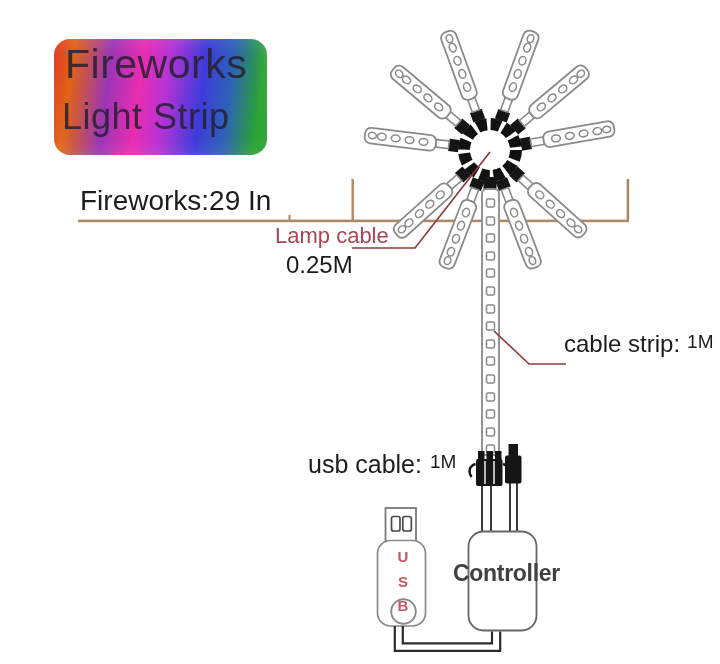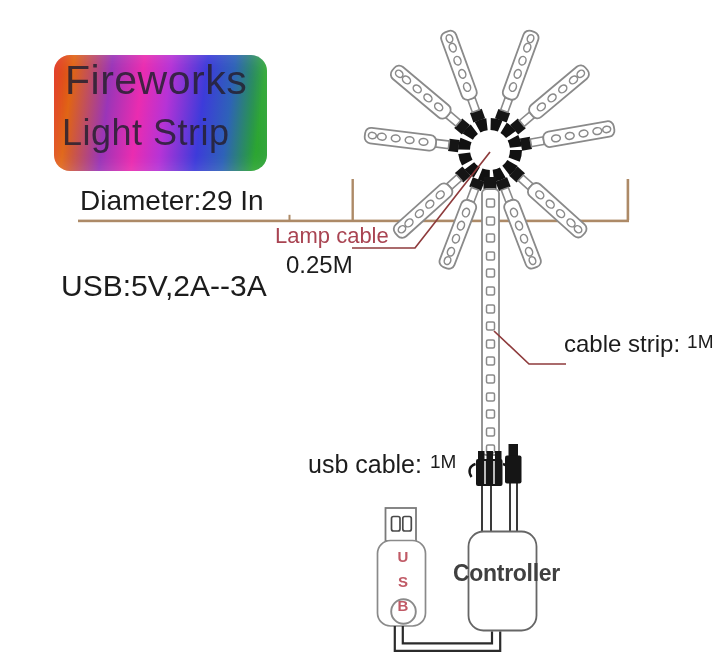--- a/index.html
+++ b/index.html
@@ -6,21 +6,20 @@
   #stage{
     position:relative;width:720px;height:664px;background:#fff;overflow:hidden;
     font-family:"Liberation Sans", sans-serif;color:#1c1c1c;
   }
   .abs{position:absolute;}
   
   .logo{
     left:54px;top:39px;width:213px;height:116px;border-radius:16px;
     background:linear-gradient(97deg,#e02818 0%,#e06414 9%,#9a35b8 26%,#ea2cb0 40%,#b633d6 52%,#3d3bda 68%,#2e62b8 80%,#28a42e 94%,#1f9c2a 100%);
     box-shadow:inset 0 0 18px rgba(255,255,255,.18);
-    margin-top:16px;
   }
   .logo .l1{position:absolute;left:11px;top:2px;font-size:41px;font-weight:400;color:#262030;opacity:.85;letter-spacing:0.5px;}
   .logo .l2{position:absolute;left:8px;top:57px;font-size:36px;font-weight:400;color:#262030;opacity:.85;letter-spacing:0.5px;}
   
   .diameter{left:80px;top:185px;font-size:28px;}
   .usbspec{left:61px;top:269px;font-size:30px;}
   .lampholder{left:275px;top:223px;font-size:22px;color:#a94452;}
   .lamplen{left:286px;top:251px;font-size:24px;}
   .callout{display:inline-flex;align-items:flex-start;}
   .longstrip{left:564px;top:330px;}
@@ -134,26 +133,25 @@
       <path d="M394.8,626 L394.8,650.8 L500.2,650.8 L500.2,631.5"></path>
       <path d="M402.8,626 L402.8,643.4 L492,643.4 L492,631.5"></path>
     </g>
   </svg>
 
   <div class="abs logo">
     <div class="l1">Fireworks</div>
     <div class="l2">Light Strip</div>
   </div>
 
-  <div class="abs diameter">Diameter:29 In</div>
+  <div class="abs diameter">Fireworks:29 In</div>
 
   <div class="abs lampholder">Lamp cable</div>
   <div class="abs lamplen">0.25M</div>
 
-  <div class="abs usbspec">USB:5V,2A--3A</div>
 
   <div class="abs callout longstrip">
     <span class="t">cable strip:</span>
     <span class="v">1M</span>
   </div>
 
   <div class="abs callout usbcable">
     <span class="t">usb cable:</span>
     <span class="v">1M</span>
   </div>

